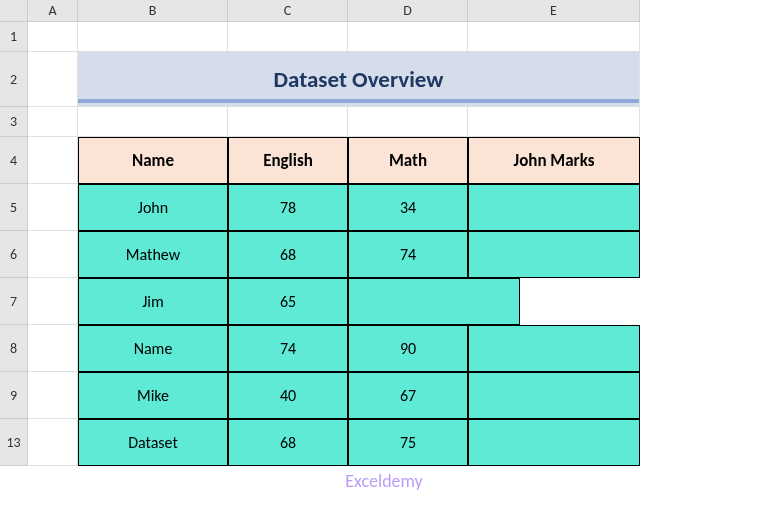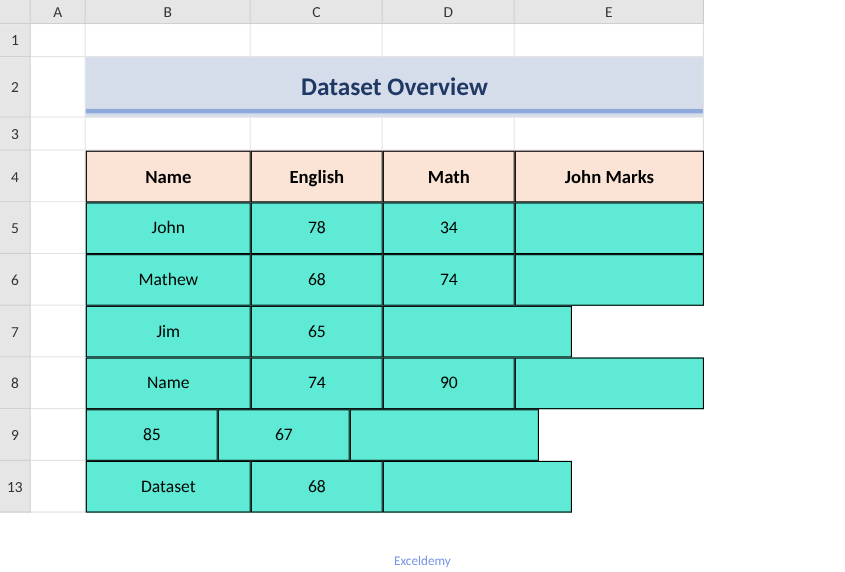--- a/index.html
+++ b/index.html
@@ -103,25 +103,25 @@
       font-size: 16px;
       color: #000000;
       background: #5eead4;
     }
     .merged-title {
       width: 562px;
       position: relative;
     }
     .watermark {
       position: absolute;
-      bottom: 2px;
+      bottom: 28px;
       left: 50%;
       transform: translateX(-50%);
-      font-size: 12px;
-      color: #1d4ed8;
+      font-size: 18px;
+      color: #8b5cf6;
       opacity: 0.6;
       display: flex;
       align-items: center;
       gap: 4px;
     }
   </style>
 </head>
 <body>
 
 <div class="spreadsheet">
@@ -202,30 +202,32 @@
     <div class="cell col-A"></div>
     <div class="cell col-B data-cell">Name</div>
     <div class="cell col-C data-cell">74</div>
     <div class="cell col-D data-cell">90</div>
     <div class="cell col-E data-cell"></div>
   </div>
 
   <div class="row row-data">
     <div class="row-header">9</div>
     <div class="cell col-A"></div>
-    <div class="cell col-C data-cell">85</div>
+    <div class="cell col-B data-cell">Mike</div>
+    <div class="cell col-C data-cell">40</div>
     <div class="cell col-D data-cell">67</div>
     <div class="cell col-E data-cell"></div>
   </div>
 
   <div class="row row-data">
     <div class="row-header">13</div>
     <div class="cell col-A"></div>
     <div class="cell col-B data-cell">Dataset</div>
     <div class="cell col-C data-cell">68</div>
+    <div class="cell col-D data-cell">75</div>
     <div class="cell col-E data-cell"></div>
   </div>
 
 </div>
 
 <div class="watermark">
   <span>Exceldemy</span>
 </div>
 
 </body></html>

